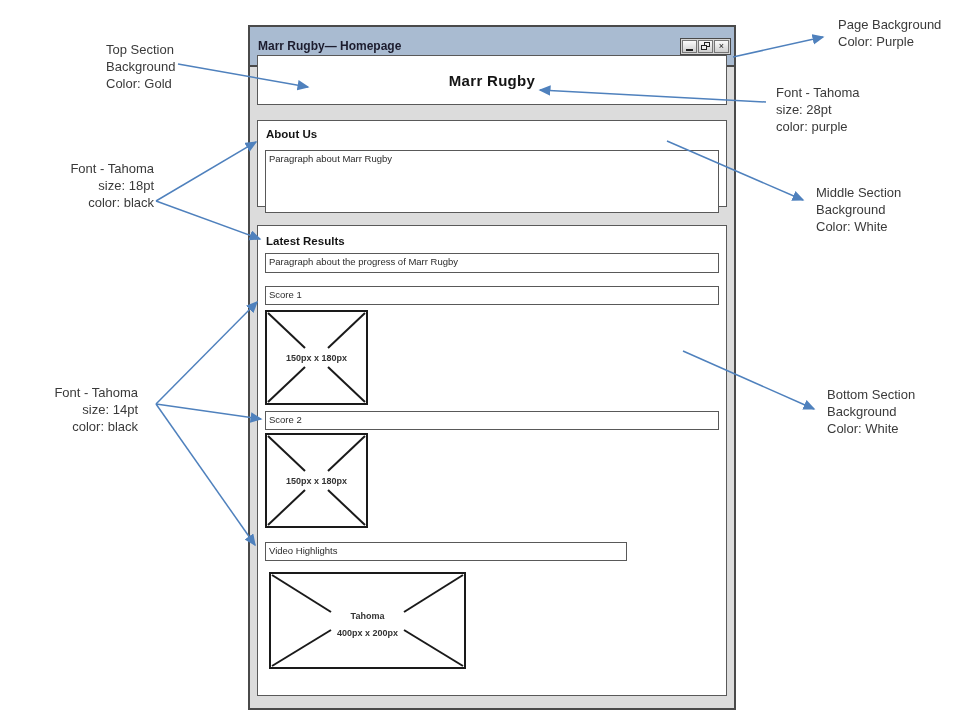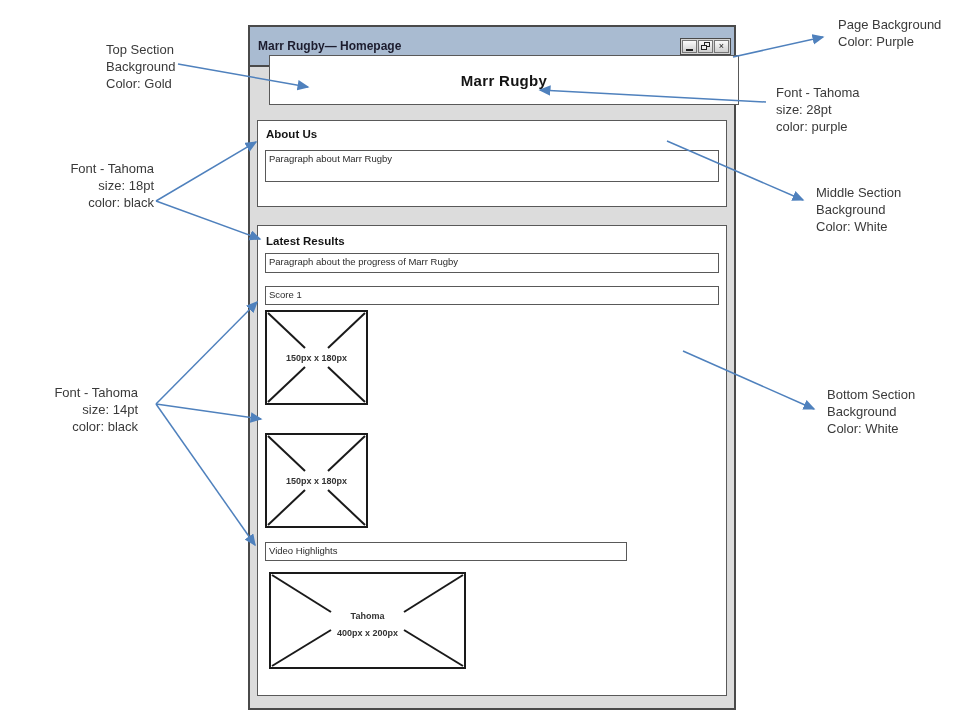--- a/index.html
+++ b/index.html
@@ -19,21 +19,21 @@
            display:flex;align-items:center;justify-content:center;
            font-size:9px;line-height:9px;color:#111;cursor:default;}
   .icon-min{width:7px;height:2px;background:#222;margin-top:7px;}
   .icon-restore{position:relative;width:9px;height:8px;}
   .icon-restore .r-back{position:absolute;right:0;top:0;width:6px;height:5px;border:1px solid #222;box-sizing:border-box;}
   .icon-restore .r-front{position:absolute;left:0;bottom:0;width:6px;height:5px;border:1px solid #222;background:#eee;box-sizing:border-box;}
 
   
   .section{position:absolute;background:#ffffff;border:1px solid #595959;box-sizing:border-box;}
   .section-top{left:7px;top:28px;width:470px;height:50px;
-               display:flex;align-items:center;justify-content:center;margin-left:12px;}
+               display:flex;align-items:center;justify-content:center;}
   .site-title{font-size:15px;font-weight:bold;color:#141414;letter-spacing:.3px;}
   .section-about{left:7px;top:93px;width:470px;height:87px;}
   .section-results{left:7px;top:198px;width:470px;height:471px;}
   .sec-heading{position:absolute;left:8px;font-size:11.5px;font-weight:bold;color:#141414;}
   .inner-box{position:absolute;border:1px solid #595959;background:#fff;box-sizing:border-box;
              font-size:9.5px;color:#2b2b2b;padding:2px 0 0 3px;overflow:hidden;}
   .img-ph{position:absolute;border:2px solid #1a1a1a;background:#fff;box-sizing:border-box;}
   .img-ph svg{position:absolute;left:0;top:0;}
   .ph-label{position:absolute;left:0;right:0;text-align:center;
             font-size:9px;font-weight:bold;color:#333;}
@@ -69,40 +69,41 @@
           </span>
       </span>
     </div>
 
     <div class="section section-top">
       <span class="site-title">Marr Rugby</span>
     </div>
 
     <div class="section section-about">
       <div class="sec-heading" style="top:7px;">About Us</div>
-      <div class="inner-box" style="left:7px;top:29px;width:454px;height:32px;">Paragraph about Marr Rugby</div>
+      <div class="inner-box" style="left:7px;top:29px;width:454px;height:63px;">Paragraph about Marr Rugby</div>
     </div>
 
     <div class="section section-results">
       <div class="sec-heading" style="top:9px;">Latest Results</div>
 
       <div class="inner-box" style="left:7px;top:27px;width:454px;height:20px;">Paragraph about the progress of Marr Rugby</div>
 
       <div class="inner-box" style="left:7px;top:60px;width:454px;height:19px;">Score 1</div>
 
       <div class="img-ph" style="left:7px;top:84px;width:103px;height:95px;">
         <svg width="99" height="91" viewBox="0 0 99 91">
           <line x1="1" y1="1" x2="38" y2="36" stroke="#1a1a1a" stroke-width="2"></line>
           <line x1="98" y1="1" x2="61" y2="36" stroke="#1a1a1a" stroke-width="2"></line>
           <line x1="1" y1="90" x2="38" y2="55" stroke="#1a1a1a" stroke-width="2"></line>
           <line x1="98" y1="90" x2="61" y2="55" stroke="#1a1a1a" stroke-width="2"></line>
         </svg>
         <div class="ph-label" style="top:41px;">150px x 180px</div>
       </div>
 
+      <div class="inner-box" style="left:7px;top:185px;width:454px;height:19px;">Score 2</div>
 
       <div class="img-ph" style="left:7px;top:207px;width:103px;height:95px;">
         <svg width="99" height="91" viewBox="0 0 99 91">
           <line x1="1" y1="1" x2="38" y2="36" stroke="#1a1a1a" stroke-width="2"></line>
           <line x1="98" y1="1" x2="61" y2="36" stroke="#1a1a1a" stroke-width="2"></line>
           <line x1="1" y1="90" x2="38" y2="55" stroke="#1a1a1a" stroke-width="2"></line>
           <line x1="98" y1="90" x2="61" y2="55" stroke="#1a1a1a" stroke-width="2"></line>
         </svg>
         <div class="ph-label" style="top:41px;">150px x 180px</div>
       </div>

